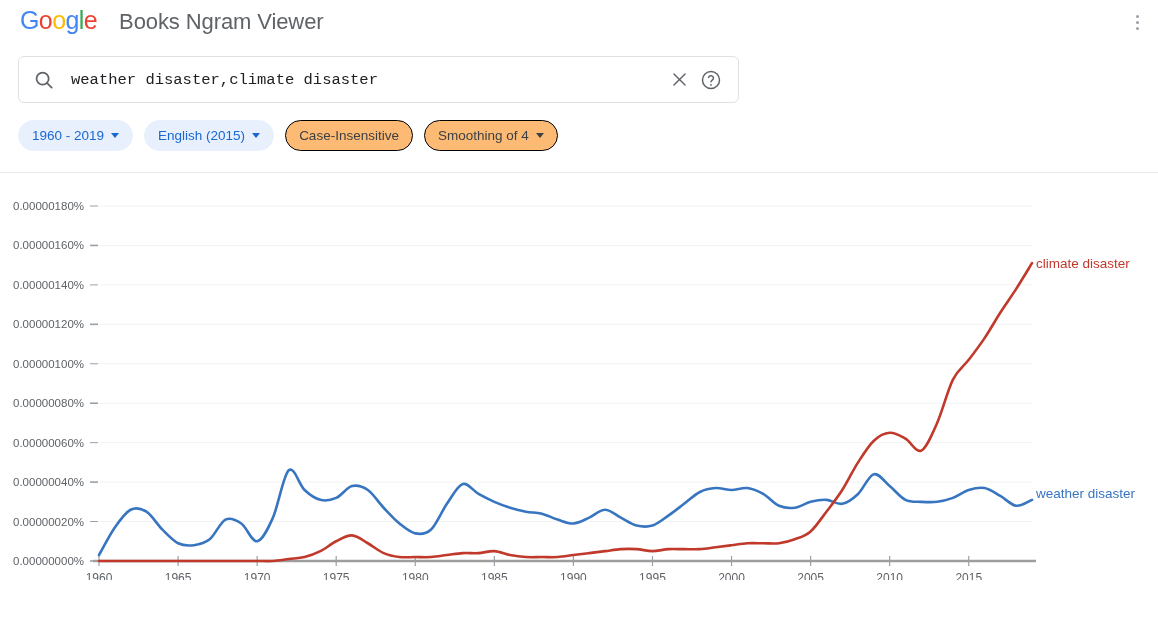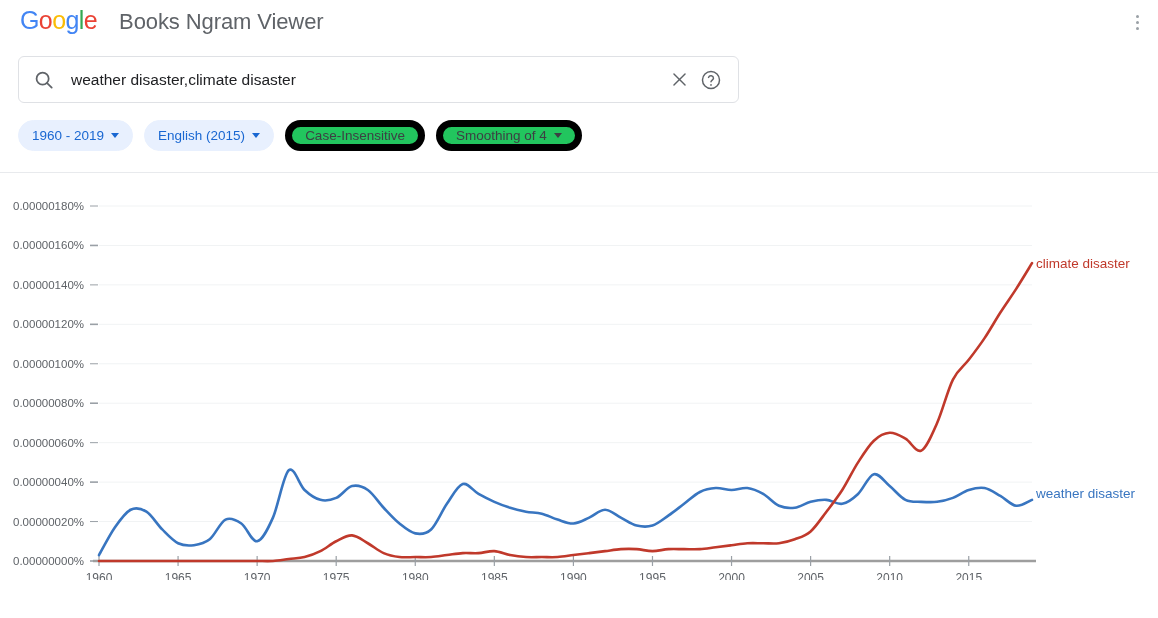--- a/index.html
+++ b/index.html
@@ -45,21 +45,21 @@
   .searchbar {
     position: absolute; left: 18px; top: 56px;
     width: 721px; height: 47px;
     border: 1px solid #dfe1e5; border-radius: 6px;
     background: #fff; display: flex; align-items: center;
   }
   .search-icon { margin-left: 14px; width: 22px; height: 22px; flex: 0 0 auto; }
   .search-input {
     flex: 1 1 auto; border: none; outline: none;
     font-size: 15.5px; color: #202124;
-    font-family: Liberation Sans, sans-serif;
+    font-family: Liberation Mono, monospace;
     margin-left: 14px; background: transparent;
     caret-color: #202124;
   }
   .search-clear {
     width: 26px; height: 26px; margin-right: 6px; cursor: pointer;
     display:flex; align-items:center; justify-content:center; flex:0 0 auto;
   }
   .search-help {
     width: 26px; height: 26px; margin-right: 14px; cursor: pointer;
     display:flex; align-items:center; justify-content:center; flex:0 0 auto;
@@ -67,21 +67,21 @@
 
   
   .chips { position: absolute; left: 18px; top: 120px; display: flex; gap: 11px; }
   .chip {
     height: 31px; padding: 0 13px; border-radius: 16px;
     display: flex; align-items: center; gap: 6px;
     font-size: 13.5px; cursor: pointer; white-space: nowrap;
     font-family: "Liberation Sans", sans-serif;
   }
   .chip.active { background: #e8f0fe; color: #1967d2; border: 1px solid #e8f0fe; }
-  .chip.plain  { background: #22c55e;    color: #3c4043; border: 7px solid #000000; }
+  .chip.plain  { background: #fdba74;    color: #3c4043; border: 1px solid #000000; }
   .caret {
     width: 0; height: 0; border-left: 4.5px solid transparent;
     border-right: 4.5px solid transparent; border-top: 5px solid currentColor;
     margin-left: 1px;
   }
 
   
   .divider {
     position: absolute; left: 0; top: 172px; width: 1158px; height: 1px;
     background: #e8eaed;

